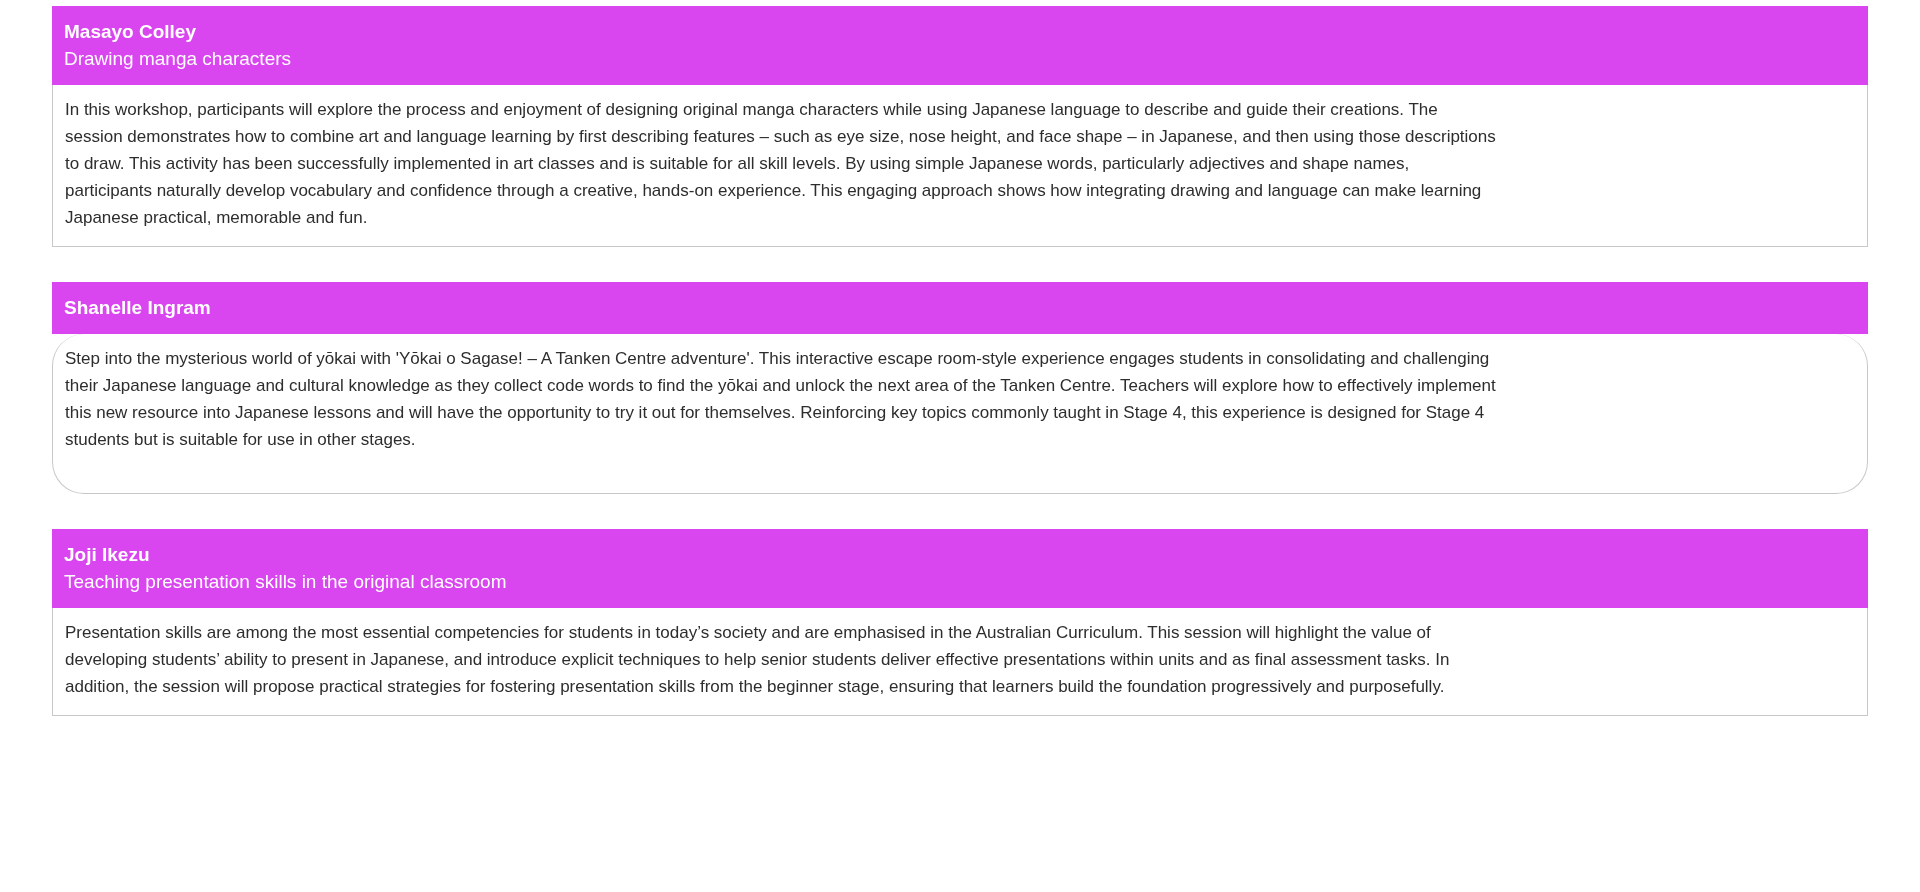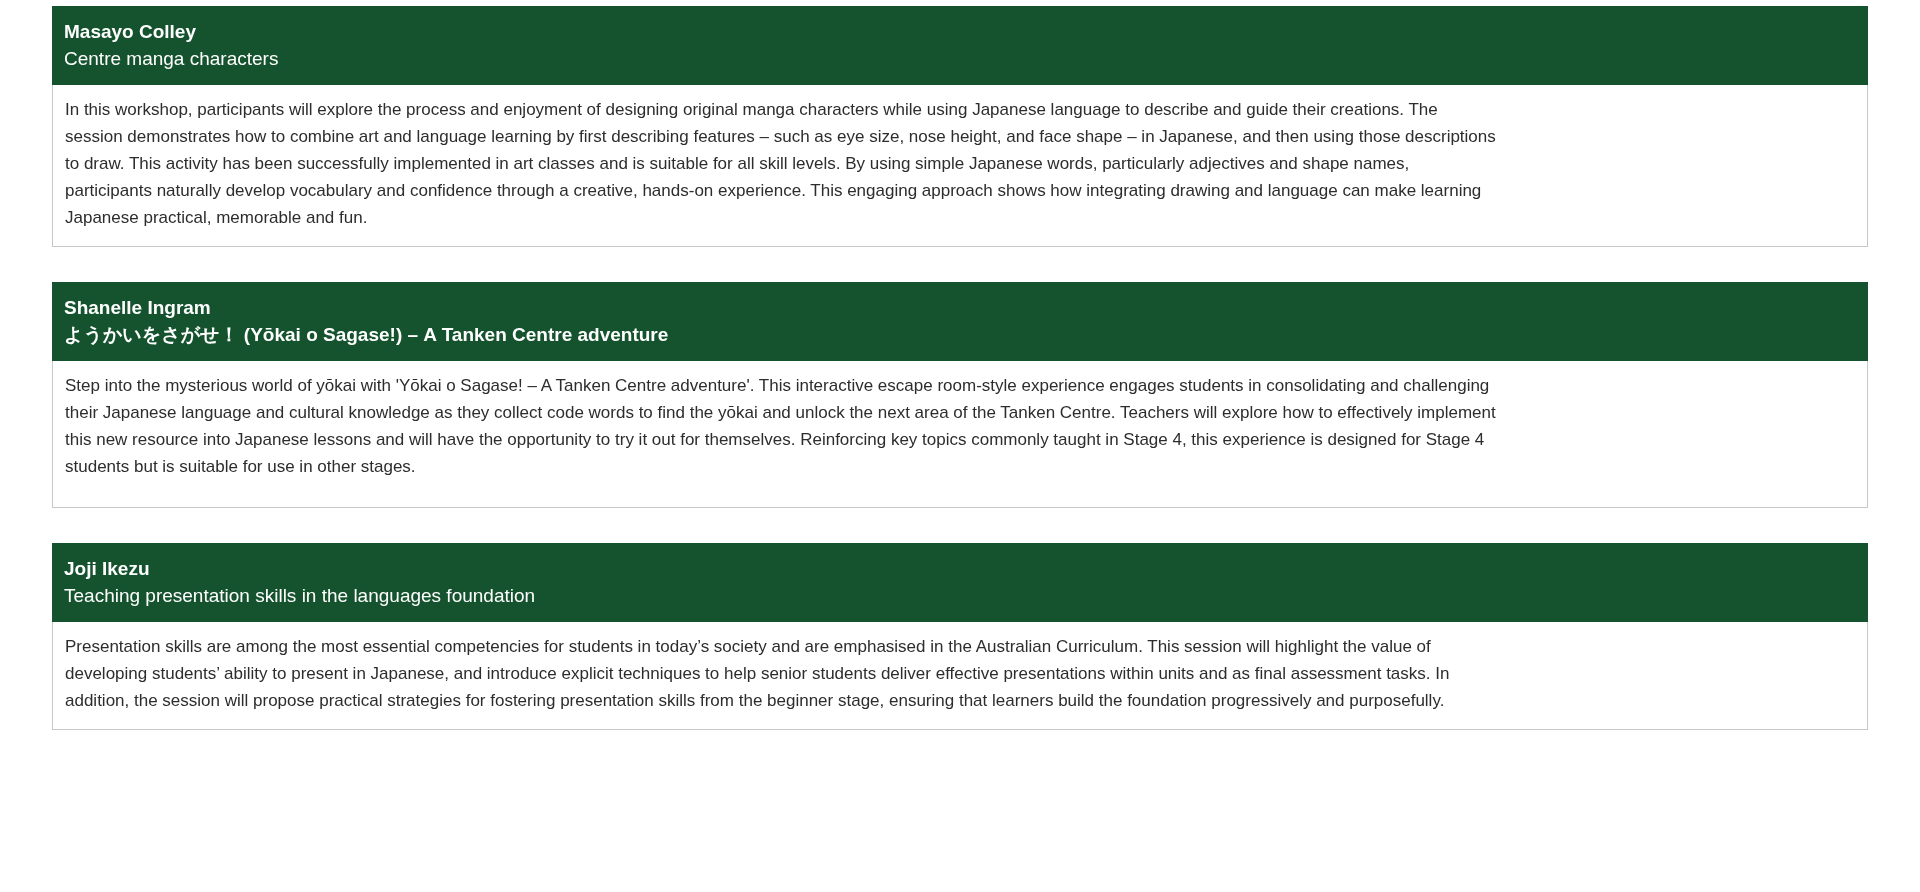--- a/index.html
+++ b/index.html
@@ -14,21 +14,21 @@
     min-height: 892px;
     padding: 6px 52px 10px 52px;
     background: #ffffff;
   }
   .session-card {
     width: 1816px;
     margin-bottom: 35px;
   }
   .session-card:last-child { margin-bottom: 8px; }
   .card-header {
-    background: #14532d;
+    background: #d946ef;
     color: #ffffff;
     padding: 12px 14px 13px 12px;
     font-size: 19px;
     line-height: 27px;
   }
   .presenter {
     font-weight: bold;
   }
   .session-title {
     font-weight: normal;
@@ -41,51 +41,51 @@
     padding: 11px 14px 15px 12px;
     color: #2d2d2d;
     font-size: 17px;
     line-height: 27px;
   }
   .card-body p {
     margin: 0;
     max-width: 1432px;
   }
   .card-body.extra-space {
-    padding-bottom: 27px;
+    padding-bottom: 40px;
+    border-radius: 32px;
   }
 </style>
 </head>
 <body>
 
 <div class="page">
 
   <div class="session-card">
     <div class="card-header">
       <div class="presenter">Masayo Colley</div>
-      <div class="session-title">Centre manga characters</div>
+      <div class="session-title">Drawing manga characters</div>
     </div>
     <div class="card-body">
       <p>In this workshop, participants will explore the process and enjoyment of designing original manga characters while using Japanese language to describe and guide their creations. The session demonstrates how to combine art and language learning by first describing features – such as eye size, nose height, and face shape – in Japanese, and then using those descriptions to draw. This activity has been successfully implemented in art classes and is suitable for all skill levels. By using simple Japanese words, particularly adjectives and shape names, participants naturally develop vocabulary and confidence through a creative, hands-on experience. This engaging approach shows how integrating drawing and language can make learning Japanese practical, memorable and fun.</p>
     </div>
   </div>
 
   <div class="session-card">
     <div class="card-header">
       <div class="presenter">Shanelle Ingram</div>
-      <div class="session-title bold">ようかいをさがせ！ (Yōkai o Sagase!) – A Tanken Centre adventure</div>
     </div>
     <div class="card-body extra-space">
       <p>Step into the mysterious world of yōkai with 'Yōkai o Sagase! – A Tanken Centre adventure'. This interactive escape room-style experience engages students in consolidating and challenging their Japanese language and cultural knowledge as they collect code words to find the yōkai and unlock the next area of the Tanken Centre. Teachers will explore how to effectively implement this new resource into Japanese lessons and will have the opportunity to try it out for themselves. Reinforcing key topics commonly taught in Stage 4, this experience is designed for Stage 4 students but is suitable for use in other stages.</p>
     </div>
   </div>
 
   <div class="session-card">
     <div class="card-header">
       <div class="presenter">Joji Ikezu</div>
-      <div class="session-title">Teaching presentation skills in the languages foundation</div>
+      <div class="session-title">Teaching presentation skills in the original classroom</div>
     </div>
     <div class="card-body">
       <p>Presentation skills are among the most essential competencies for students in today’s society and are emphasised in the Australian Curriculum. This session will highlight the value of developing students’ ability to present in Japanese, and introduce explicit techniques to help senior students deliver effective presentations within units and as final assessment tasks. In addition, the session will propose practical strategies for fostering presentation skills from the beginner stage, ensuring that learners build the foundation progressively and purposefully.</p>
     </div>
   </div>
 
 </div>
 
 </body></html>

